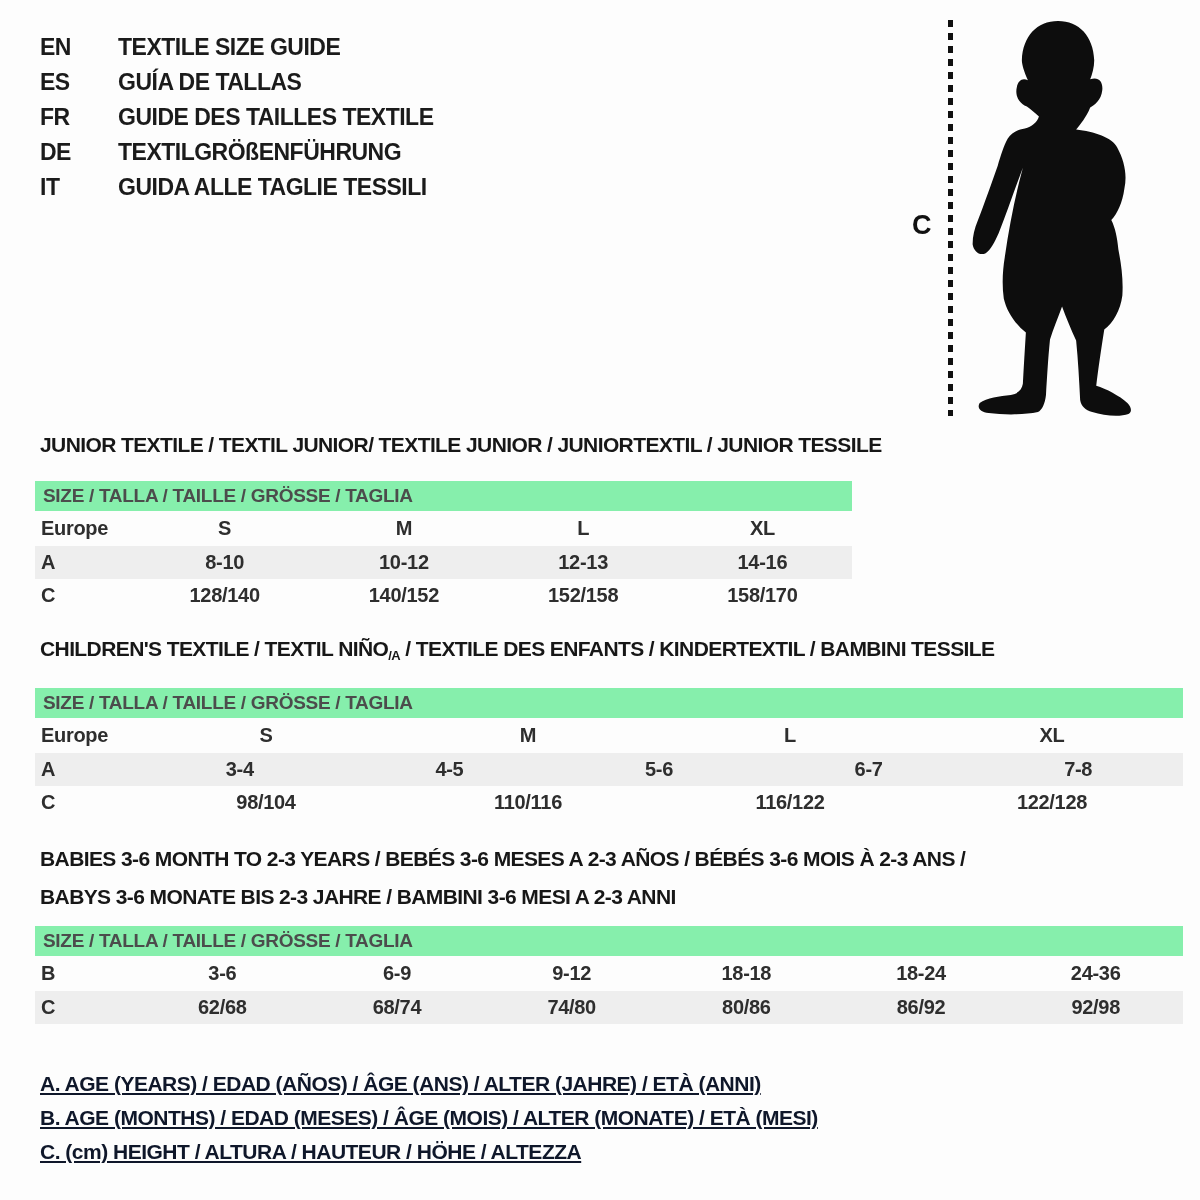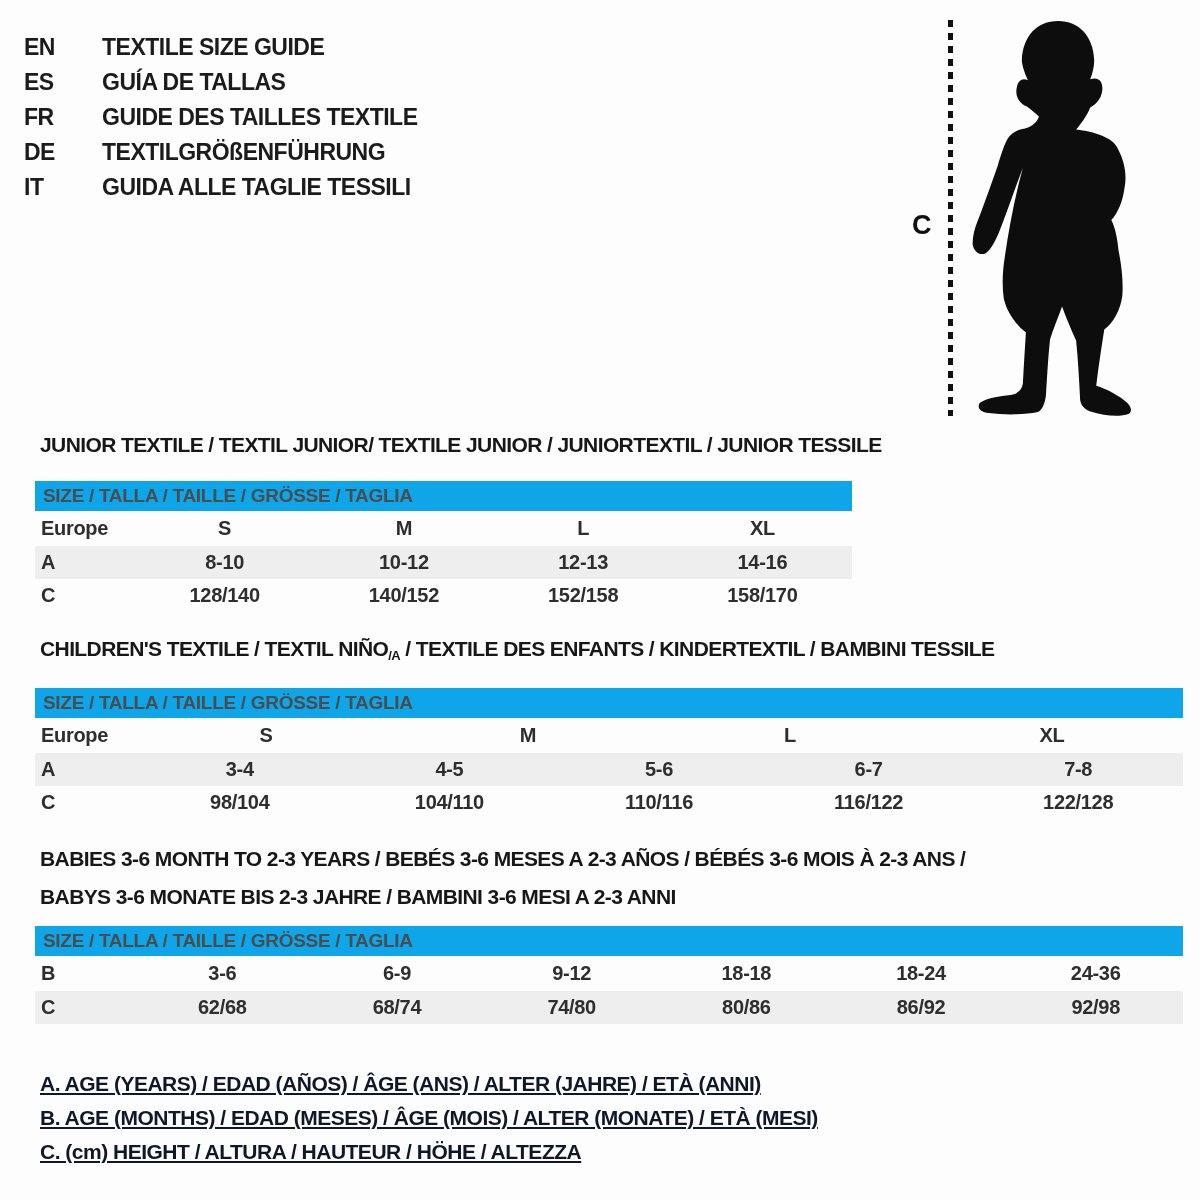--- a/index.html
+++ b/index.html
@@ -1,34 +1,34 @@
 <!DOCTYPE html>
 <html><head>
 <meta charset="utf-8">
 <style>
   html,body{margin:0;padding:0;background:#ffffff;}
   .sheet{
     position:relative;width:1200px;height:1200px;background:#fdfdfd;
     font-family:"Liberation Sans", sans-serif;color:#1c1c1c;overflow:hidden;
   }
   
-  .lang-block{position:absolute;left:24px;top:30px;}
+  .lang-block{position:absolute;left:40px;top:30px;}
   .lang-row{display:flex;line-height:35px;font-size:23px;font-weight:700;letter-spacing:-0.5px;color:#1b1b1b;}
   .lang-code{width:78px;}
   
   .measure-line{
     position:absolute;left:948px;top:20px;width:5px;height:396px;
     background:repeating-linear-gradient(to bottom,#101010 0 7px,transparent 7px 13px);
   }
   .figure-label{position:absolute;left:912px;top:210px;font-size:27px;font-weight:700;color:#111;}
   .toddler{position:absolute;left:962px;top:16px;width:176px;height:402px;}
   
   .section-heading{position:absolute;left:40px;font-size:21px;font-weight:700;letter-spacing:-0.6px;color:#171717;line-height:25px;white-space:nowrap;}
   .size-table{position:absolute;left:35px;}
-  .size-bar{height:30px;line-height:30px;background:#0ea5e9;color:#4c4c4c;font-size:19px;font-weight:700;letter-spacing:-0.3px;padding-left:8px;}
+  .size-bar{height:30px;line-height:30px;background:#86efac;color:#4c4c4c;font-size:19px;font-weight:700;letter-spacing:-0.3px;padding-left:8px;}
   .trow{display:flex;height:33px;line-height:33px;font-size:20px;font-weight:700;letter-spacing:-0.3px;color:#2e2e2e;align-items:flex-end;}
   .trow.first{height:35px;line-height:35px;}
   .trow.shaded{background:#eeeeee;}
   .cell.label{width:100px;padding-left:6px;box-sizing:border-box;}
   .cell.val{flex:1;text-align:center;}
   .sub-a{font-size:0.62em;vertical-align:-0.28em;}
   
   .legend-line{position:absolute;left:40px;font-size:21px;font-weight:700;letter-spacing:-0.5px;color:#0f172a;line-height:26px;white-space:nowrap;text-decoration:underline;}
 </style>
 </head>
@@ -127,21 +127,20 @@
           <div class="cell label">A</div>
           <div class="cell val">3-4</div>
           <div class="cell val">4-5</div>
           <div class="cell val">5-6</div>
           <div class="cell val">6-7</div>
           <div class="cell val">7-8</div>
         </div>
         <div class="trow">
           <div class="cell label">C</div>
           <div class="cell val">98/104</div>
-          <div class="cell val">104/110</div>
           <div class="cell val">110/116</div>
           <div class="cell val">116/122</div>
           <div class="cell val">122/128</div>
         </div>
       </div>
   </div>
 
   <div class="section-heading" style="top:846px;">BABIES 3-6 MONTH TO 2-3 YEARS / BEBÉS 3-6 MESES A 2-3 AÑOS / BÉBÉS 3-6 MOIS À 2-3 ANS /</div>
   <div class="section-heading" style="top:884px;">BABYS 3-6 MONATE BIS 2-3 JAHRE / BAMBINI 3-6 MESI A 2-3 ANNI</div>
   <div class="size-table" style="top:926px;width:1148px;">

